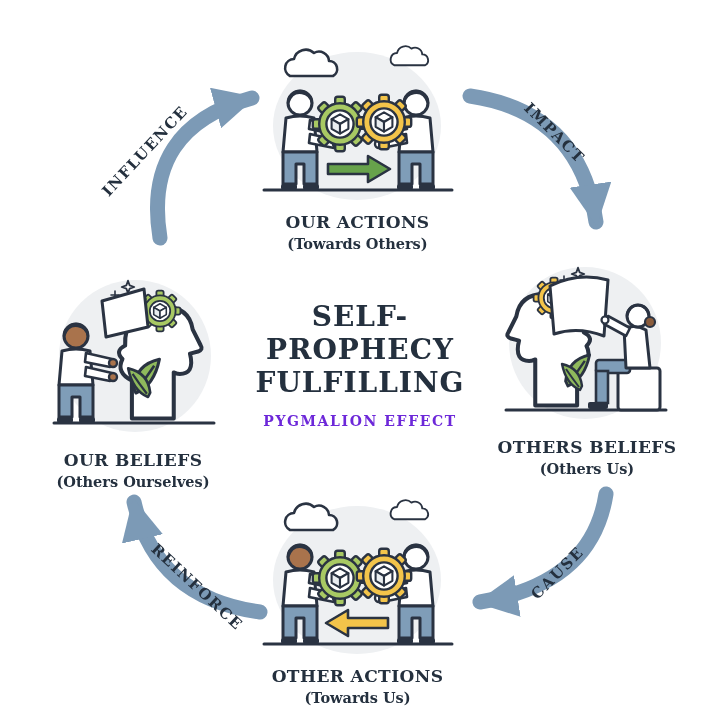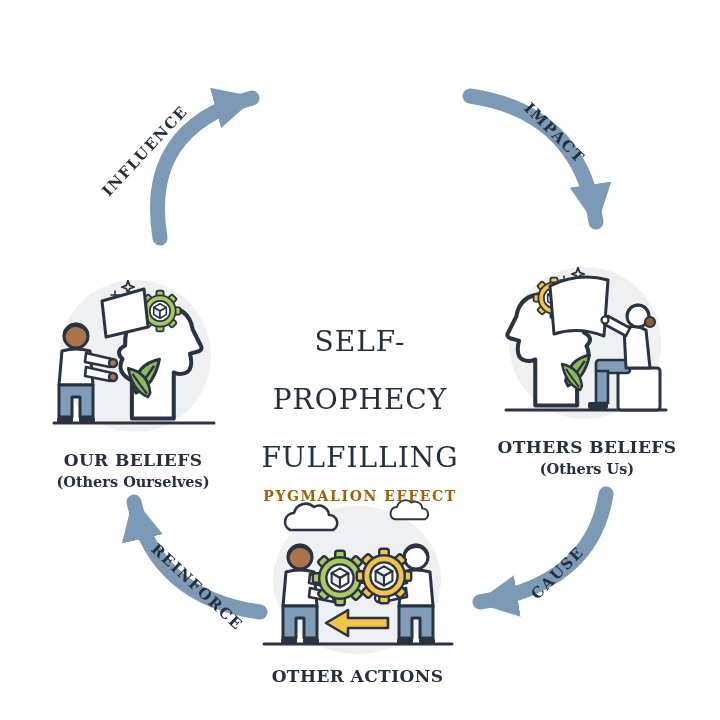--- a/index.html
+++ b/index.html
@@ -6,23 +6,23 @@
   .canvas{position:relative;width:720px;height:720px;background:#fff;overflow:hidden;
           font-family:"DejaVu Serif",serif;color:#24303e;}
   .arrows-layer{position:absolute;left:0;top:0;pointer-events:none;}
   .node{position:absolute;text-align:center;}
   .node svg{display:block;margin:0 auto;}
   .node-label{font-size:17px;font-weight:bold;letter-spacing:.4px;margin-top:4px;}
   .node-sublabel{font-size:14.5px;font-weight:bold;margin-top:3px;}
   .arrow-label{position:absolute;font-size:15px;font-weight:bold;letter-spacing:1.6px;
                text-align:center;white-space:nowrap;}
   .center-title{position:absolute;left:250px;top:300px;width:220px;text-align:center;}
-  .center-title .t{font-size:28px;font-weight:normal;letter-spacing:1px;line-height:1.18;margin-top:25px;}
+  .center-title .t{font-size:28px;font-weight:bold;letter-spacing:1px;line-height:1.18;}
   .center-title .subtitle{margin-top:14px;font-size:14px;font-weight:bold;
-                          letter-spacing:1.6px;color:#a16207;}
+                          letter-spacing:1.6px;color:#6d28d9;}
   .defs-svg{position:absolute;width:0;height:0;}
 </style>
 </head>
 <body>
 
 <div class="canvas">
 
   <svg class="defs-svg" aria-hidden="true">
     <defs>
       <g id="cube">
@@ -80,20 +80,35 @@
     <path d="M470 96 Q580 112 596 222" fill="none" stroke="#7c9ab6" stroke-width="15" stroke-linecap="round" marker-end="url(#ah)"></path>
     <path d="M606 494 Q592 584 480 602" fill="none" stroke="#7c9ab6" stroke-width="15" stroke-linecap="round" marker-end="url(#ah)"></path>
     <path d="M260 612 Q156 598 134 502" fill="none" stroke="#7c9ab6" stroke-width="15" stroke-linecap="round" marker-end="url(#ah)"></path>
   </svg>
 
   <div class="arrow-label" style="left:75px;top:142px;width:140px;transform:rotate(-47deg);">INFLUENCE</div>
   <div class="arrow-label" style="left:492px;top:124px;width:125px;transform:rotate(45deg);">IMPACT</div>
   <div class="arrow-label" style="left:505px;top:564px;width:105px;transform:rotate(-45deg);">CAUSE</div>
   <div class="arrow-label" style="left:122px;top:578px;width:150px;transform:rotate(43deg);">REINFORCE</div>
 
+  <div class="node" style="left:240px;top:38px;width:235px;">
+    <svg width="235" height="170" viewBox="0 0 235 170">
+      <ellipse cx="117" cy="88" rx="84" ry="74" fill="#eef0f2"></ellipse>
+      <use href="#cloud" transform="translate(72,28)"></use>
+      <use href="#cloud" transform="translate(170,20) scale(0.72)"></use>
+      <line x1="24" y1="152" x2="212" y2="152" stroke="#2a3342" stroke-width="3" stroke-linecap="round"></line>
+      <use href="#person-stand" transform="translate(60,50)" style="--hair:#4a3a30"></use>
+      <use href="#person-stand" transform="translate(176,50) scale(-1,1)" style="--hair:#8a5c3c"></use>
+      <use href="#gear" transform="translate(100,86) scale(0.8)" style="--gear:#a8c963"></use>
+      <use href="#gear" transform="translate(144,84) scale(0.8)" style="--gear:#f3c44a"></use>
+      <polygon points="88,126 128,126 128,118 150,131 128,144 128,136 88,136" fill="#67a24b" stroke="#2a3342" stroke-width="2.6" stroke-linejoin="round"></polygon>
+    </svg>
+    <div class="node-label">OUR ACTIONS</div>
+    <div class="node-sublabel">(Towards Others)</div>
+  </div>
 
   <div class="node" style="left:492px;top:258px;width:190px;">
     <svg width="190" height="175" viewBox="0 0 190 175">
       <circle cx="93" cy="85" r="76" fill="#eef0f2"></circle>
       <line x1="14" y1="152" x2="174" y2="152" stroke="#2a3342" stroke-width="3" stroke-linecap="round"></line>
       <use href="#head-profile" transform="translate(104,34) scale(-1.35,1.35)"></use>
       <use href="#gear" transform="translate(62,40) scale(0.6)" style="--gear:#f3c44a"></use>
       <use href="#sparkle" transform="translate(86,16) scale(0.9)"></use>
       <use href="#sparkle" transform="translate(101,29) scale(0.6)"></use>
       <use href="#plus" transform="translate(72,22) scale(0.8)"></use>
@@ -123,20 +138,21 @@
       <use href="#cloud" transform="translate(72,28)"></use>
       <use href="#cloud" transform="translate(170,20) scale(0.72)"></use>
       <line x1="24" y1="152" x2="212" y2="152" stroke="#2a3342" stroke-width="3" stroke-linecap="round"></line>
       <use href="#person-stand" transform="translate(60,50)" style="--hair:#20262e;--skin:#a9734c"></use>
       <use href="#person-stand" transform="translate(176,50) scale(-1,1)" style="--hair:#8a5c3c"></use>
       <use href="#gear" transform="translate(100,86) scale(0.8)" style="--gear:#a8c963"></use>
       <use href="#gear" transform="translate(144,84) scale(0.8)" style="--gear:#f3c44a"></use>
       <polygon points="148,126 108,126 108,118 86,131 108,144 108,136 148,136" fill="#f3c44a" stroke="#2a3342" stroke-width="2.6" stroke-linejoin="round"></polygon>
     </svg>
     <div class="node-label">OTHER ACTIONS</div>
+    <div class="node-sublabel">(Towards Us)</div>
   </div>
 
   <div class="node" style="left:38px;top:271px;width:190px;">
     <svg width="190" height="175" viewBox="0 0 190 175">
       <circle cx="97" cy="85" r="76" fill="#eef0f2"></circle>
       <line x1="16" y1="152" x2="176" y2="152" stroke="#2a3342" stroke-width="3" stroke-linecap="round"></line>
       <use href="#head-profile" transform="translate(75,34) scale(1.35)"></use>
       <use href="#gear" transform="translate(122,40) scale(0.6)" style="--gear:#a8c963"></use>
       <use href="#sparkle" transform="translate(90,16) scale(0.9)"></use>
       <use href="#sparkle" transform="translate(104,28) scale(0.6)"></use>

